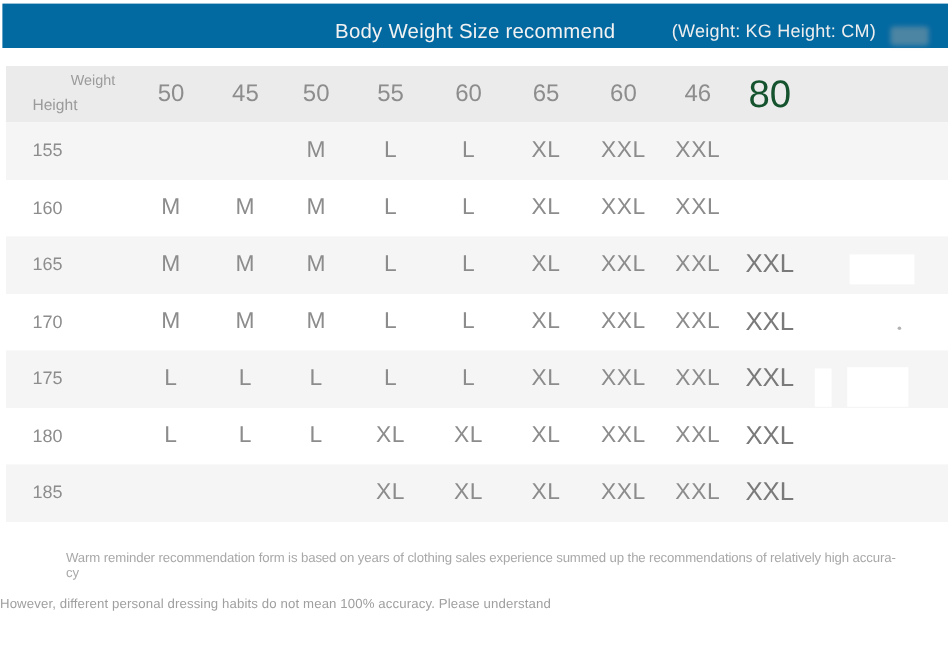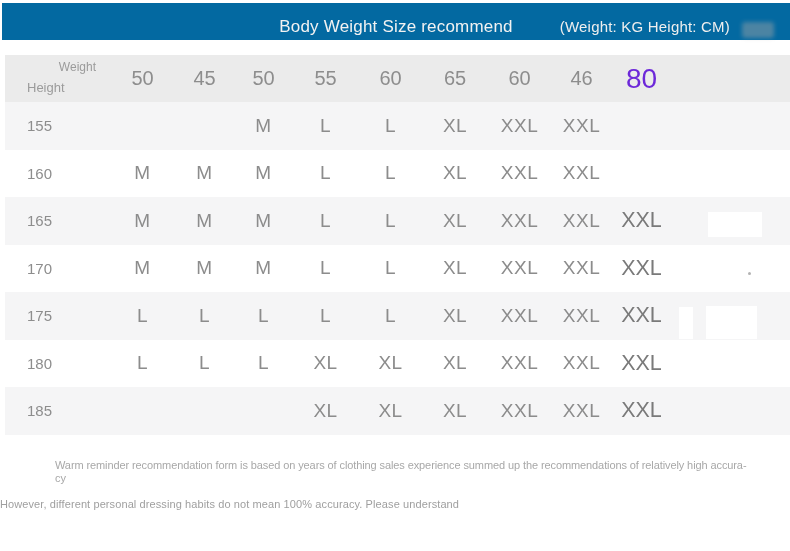--- a/index.html
+++ b/index.html
@@ -27,21 +27,21 @@
   }
   
   .sizetable{position:absolute;left:5px;right:0;top:55px;}
   .grid{display:grid;grid-template-columns:105px 65px 59px 59px 65px 65px 64px 65px 59px 61px 1fr;}
   .headrow{height:47px;background:#ebebeb;}
   .corner{position:relative;}
   .corner .wlab{position:absolute;top:5px;right:14px;font-size:12px;color:#9b9b9b;}
   .corner .hlab{position:absolute;bottom:7px;left:22px;font-size:13px;color:#9b9b9b;}
   .wcell{display:flex;align-items:center;justify-content:center;
          font-size:20px;color:#8d8d8d;}
-  .wcell.w80{font-size:28px;color:#6d28d9;}
+  .wcell.w80{font-size:32px;color:#14532d;}
   .trow{height:47.5px;}
   .trow:nth-child(odd){background:#f5f5f6;}
   .hcell{display:flex;align-items:center;padding-left:22px;font-size:15px;color:#8d8d8d;}
   .cell{display:flex;align-items:center;justify-content:center;
         font-size:19px;color:#8c8c8c;letter-spacing:.5px;}
   .cell.big{font-size:21.5px;color:#7a7a7a;letter-spacing:0;}
   
   .patch{position:absolute;background:#ffffff;}
   .p1{left:708px;top:212px;width:54px;height:25px;}
   .p2{left:679px;top:307px;width:14px;height:32px;}

